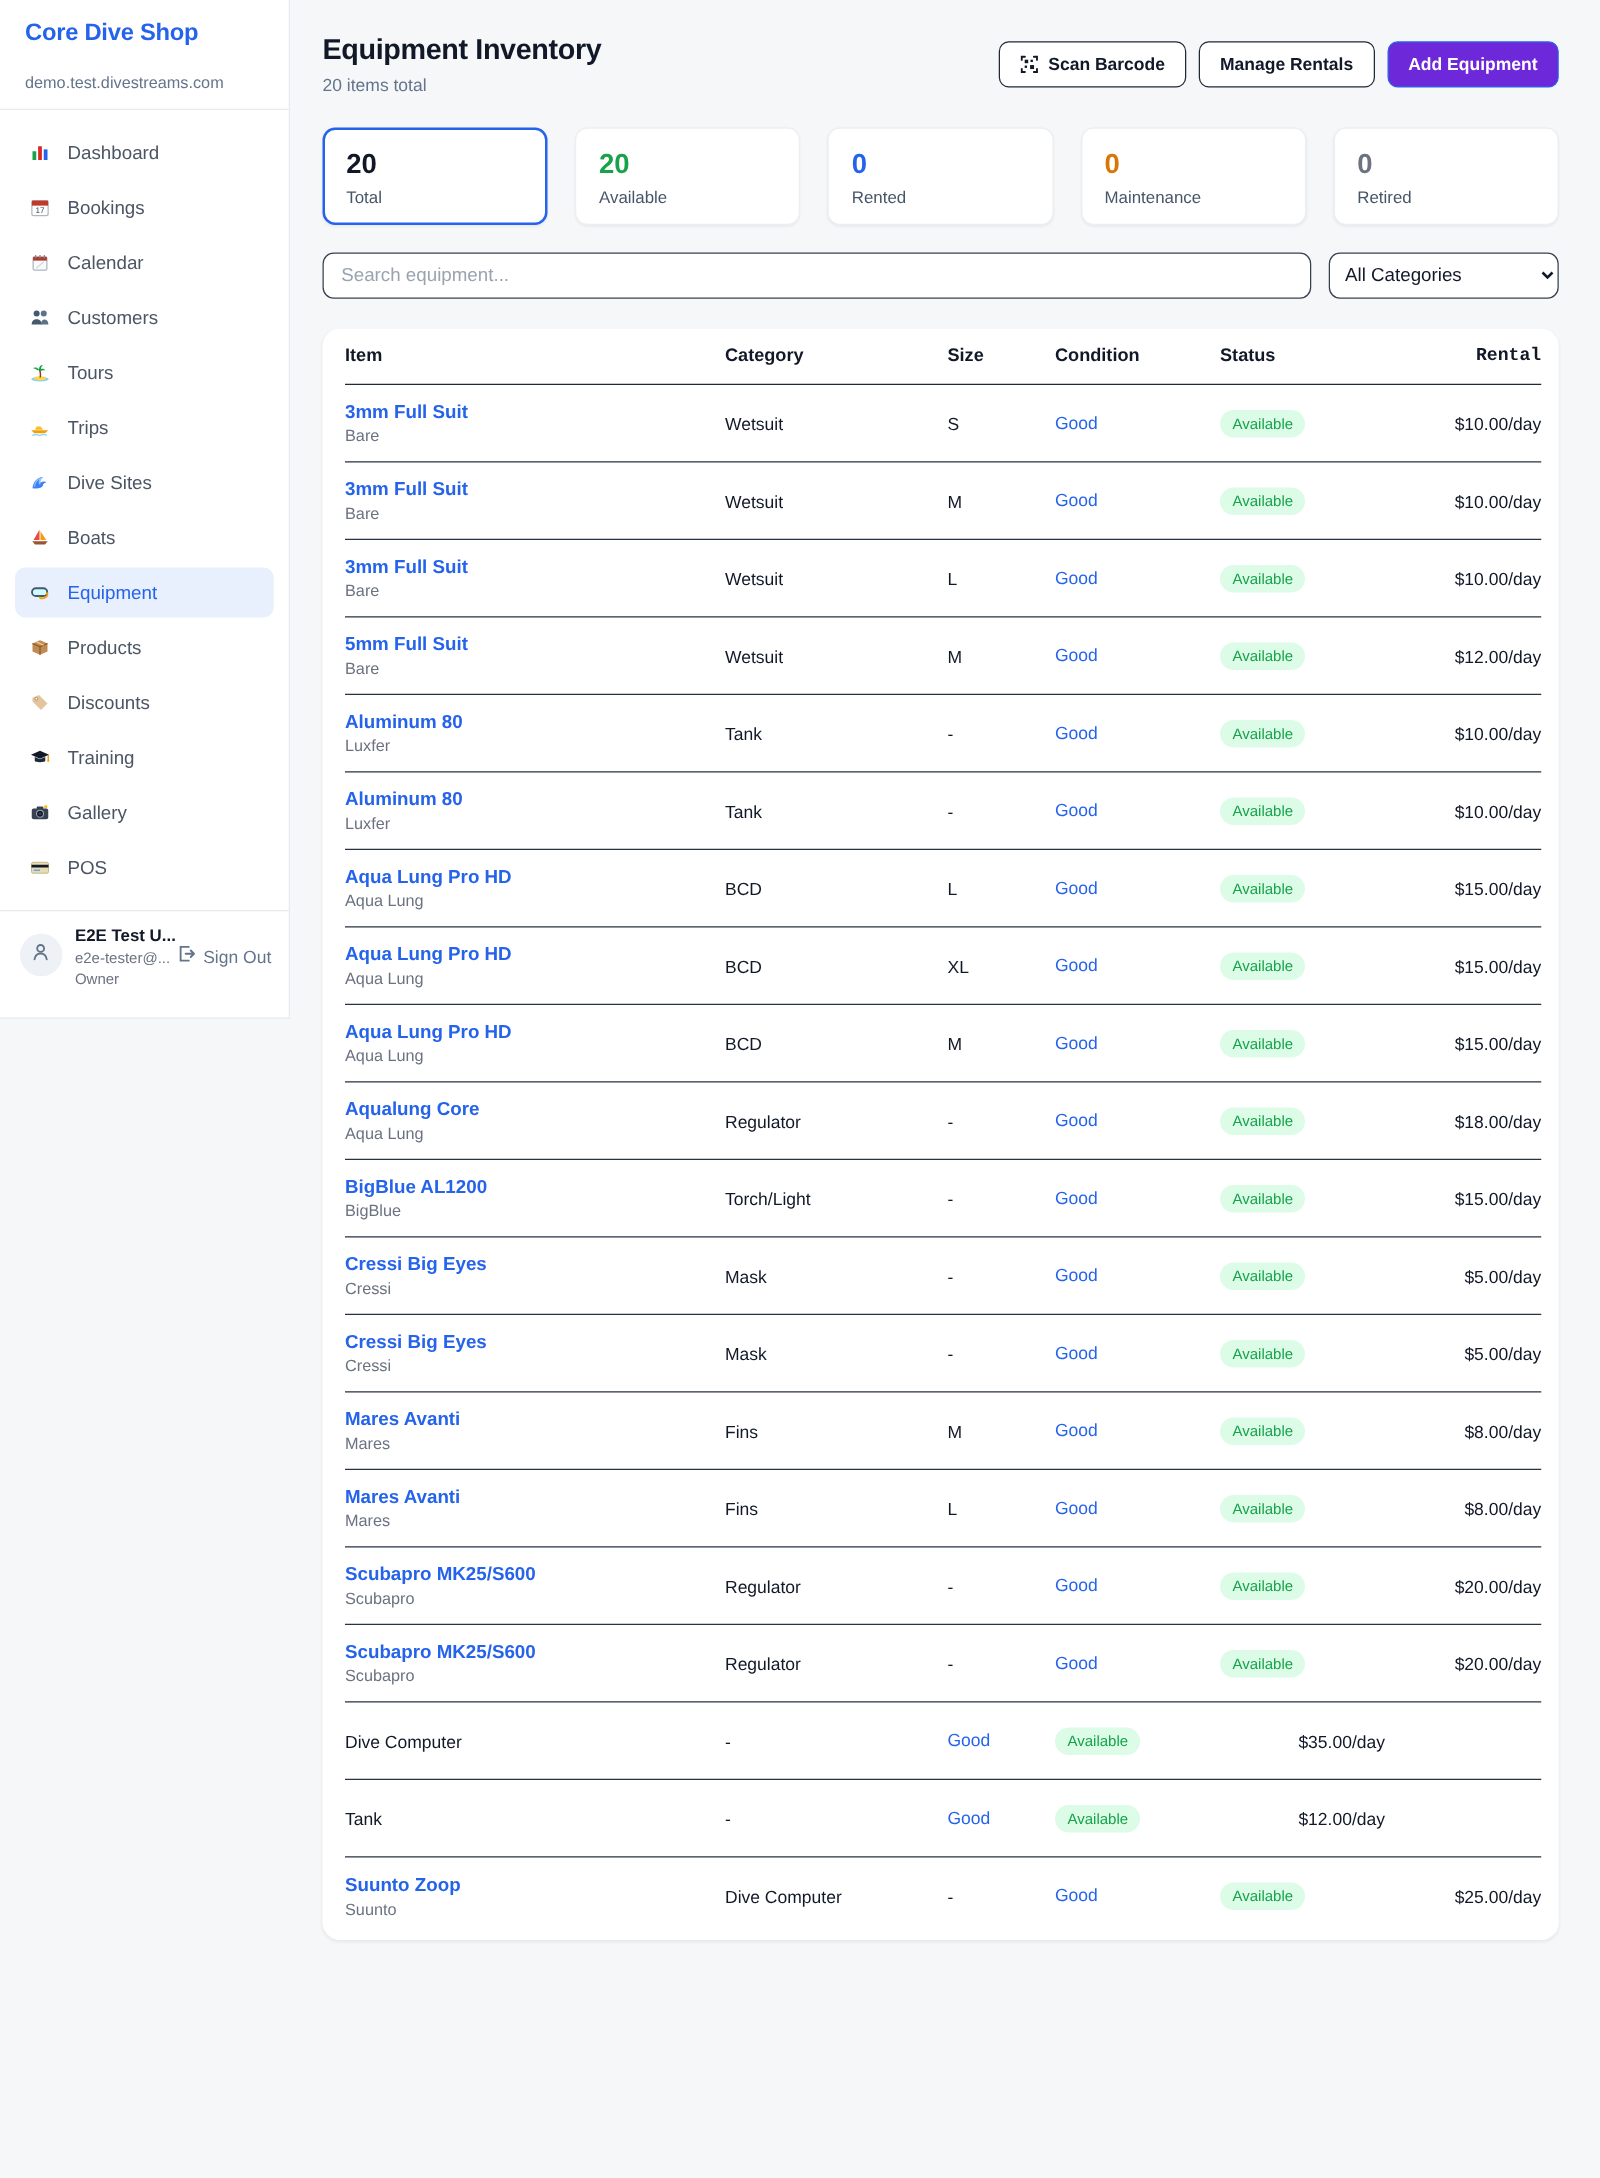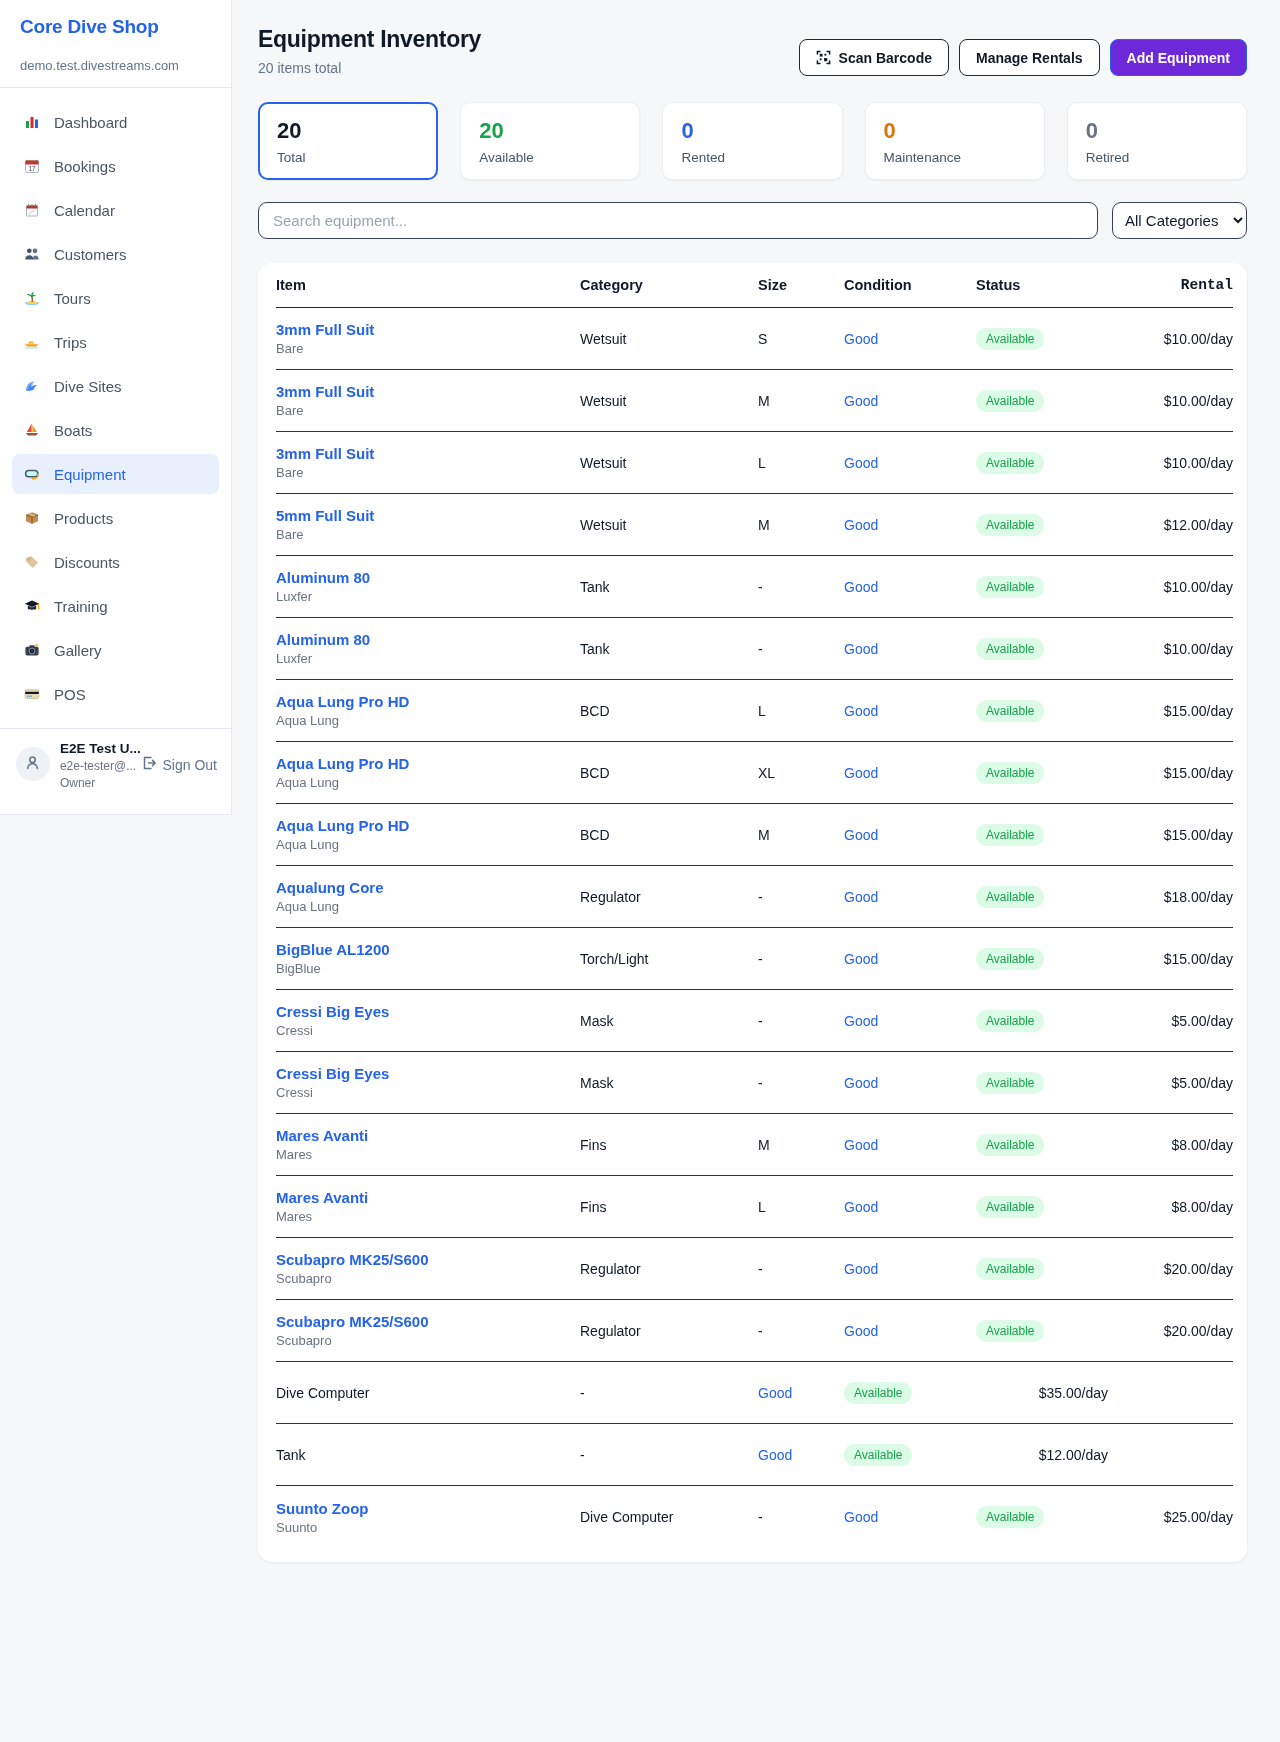--- a/index.html
+++ b/index.html
@@ -31,21 +31,21 @@
     border-top:1px solid #e7e9ee; padding:12px 14px 16px 16px;
     display:flex; align-items:flex-start;
   }
   .avatar { width:34px; height:34px; border-radius:50%; background:#eef1f5; display:flex; align-items:center; justify-content:center; margin-top:6px; }
   .user-info { margin-left:10px; min-width:0; }
   .user-name { font-size:13.5px; font-weight:700; color:#111827; white-space:nowrap; }
   .user-email, .user-role { font-size:12px; color:#6b7280; margin-top:3px; white-space:nowrap; }
   .signout { margin-left:auto; display:flex; align-items:center; gap:6px; color:#64748b; font-size:14px; margin-top:14px; cursor:pointer; white-space:nowrap; }
   
   .main { margin-left:232px; padding:26px 33px 60px 26px; }
-  .top-row { display:flex; align-items:flex-end; }
+  .top-row { display:flex; align-items:center; }
   .page-title { font-size:23px; font-weight:800; letter-spacing:-0.3px; color:#111827; }
   .page-subtitle { font-size:14px; color:#64748b; margin-top:7px; }
   .top-actions { margin-left:auto; display:flex; gap:10px;border-radius:13px; }
   .btn {
     height:37px; border-radius:8px; font-size:14px; font-weight:600;
     display:inline-flex; align-items:center; gap:8px; padding:0 16px; cursor:pointer;
     font-family:"Liberation Sans", sans-serif;
   }
   .btn-outline { background:#fff; border:1.5px solid #1f2937; color:#111827; }
   .btn-primary { background:#6d28d9; border:1.5px solid #2563eb; color:#fff; }
@@ -60,28 +60,28 @@
   .stat-label { font-size:13.5px; color:#475569; margin-top:6px; }
   
   .filter-row { display:flex; gap:14px; margin-top:22px; }
   .search-input {
     flex:1; height:37px; border:1.5px solid #374151; border-radius:9px;
     padding:0 14px; font-size:15px; color:#111827; background:#fff;
     font-family:"Liberation Sans", sans-serif;
   }
   .search-input::placeholder { color:#9aa3af; }
   .cat-select {
-    width:135px; height:37px; border:1.5px solid #374151; border-radius:9px;
+    width:184px; height:37px; border:1.5px solid #374151; border-radius:9px;
     background:#fff; font-size:15px; padding:0 8px; color:#111827;
     font-family:"Liberation Sans", sans-serif;
   }
   
   .table-card {
     margin-top:24px; background:#fff; border-radius:14px;
-    box-shadow:0 1px 3px rgba(16,24,40,.07); padding:0 14px 14px 18px; overflow:hidden;
+    box-shadow:0 1px 3px rgba(16,24,40,.07); padding:0 14px 4px 18px; overflow:hidden;
   }
   .trow { display:grid; grid-template-columns:304px 178px 86px 132px 132px 1fr; align-items:center; }
   .thead { height:45px; border-bottom:1.5px solid #1f2937; }
   .th { font-size:14.5px; font-weight:700; color:#111827; }
   .th:last-child { text-align:right;font-family:Liberation Mono, monospace; }
   .data-row { height:62px; border-bottom:1px solid #273244; }
   .data-row:last-child { border-bottom:none; }
   .item-link { color:#2563eb; font-size:15px; font-weight:600; text-decoration:none; display:block; }
   .item-brand { color:#6b7280; font-size:13px; margin-top:3px; }
   .cell { font-size:14px; color:#111827; }

